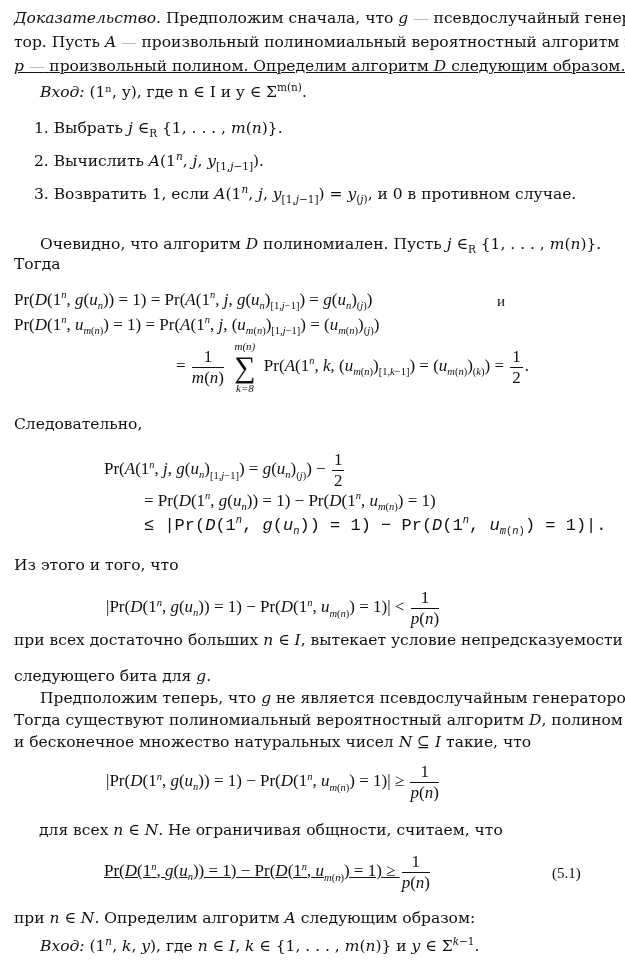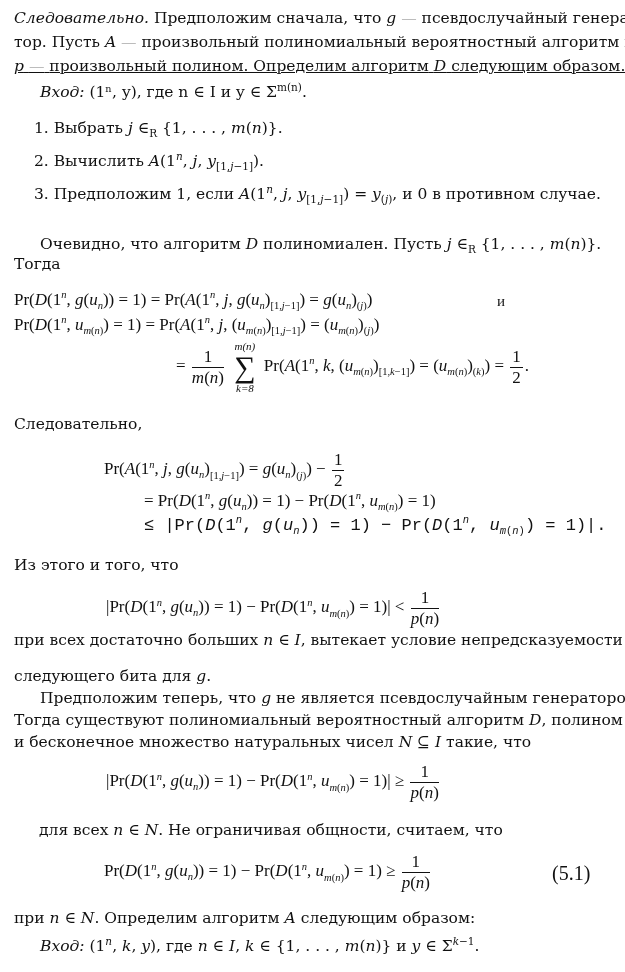--- a/index.html
+++ b/index.html
@@ -20,21 +20,21 @@
   .frac .den { display:block; line-height:20px; }
   .sum { display:inline-block; vertical-align:middle; text-align:center; margin:0 4px; }
   .sum .lim { display:block; font-size:11px; line-height:12px; font-style:italic; }
   .sum .sig { display:block; font-size:30px; line-height:30px; }
   .txt { font-family:"Liberation Serif","DejaVu Serif",serif; font-size:17px; }
 </style>
 </head>
 <body>
 
 <div class="ln" style="top:8px;left:14px;">
-  <i>Следовательно.</i>
+  <i>Доказательство.</i>
   <span>Предположим сначала, что</span>
   <i class="m">g</i> <span class="dash">—</span>
   <span>псевдослучайный генера-</span>
 </div>
 <div class="ln" style="top:32px;left:14px;">
   <span>тор. Пусть</span>
   <i class="m">A</i> <span class="dash">—</span>
   <span>произвольный полиномиальный вероятностный алгоритм и</span>
 </div>
 <div class="ln" style="top:56px;left:14px;text-decoration:underline;">
@@ -54,21 +54,21 @@
   <span>Выбрать</span>
   <i>j</i> ∈<sub>R</sub> {1, . . . , <i>m</i>(<i>n</i>)}.
 </div>
 <div class="ln" style="top:151px;left:34px;">
   <span>2.</span>
   <span>Вычислить</span>
   <i>A</i>(1<sup><i>n</i></sup>, <i>j</i>, <i>y</i><sub>[1,<i>j</i>−1]</sub>).
 </div>
 <div class="ln" style="top:184px;left:34px;">
   <span>3.</span>
-  <span>Предположим 1, если</span>
+  <span>Возвратить 1, если</span>
   <i>A</i>(1<sup><i>n</i></sup>, <i>j</i>, <i>y</i><sub>[1,<i>j</i>−1]</sub>) = <i>y</i><sub>(<i>j</i>)</sub>, и 0 в противном случае.
 </div>
 
 <div class="ln" style="top:234px;left:40px;">
   Очевидно, что алгоритм <i>D</i> полиномиален. Пусть <i>j</i> ∈<sub>R</sub> {1, . . . , <i>m</i>(<i>n</i>)}.
 </div>
 <div class="ln" style="top:254px;left:14px;">Тогда</div>
 
 <div class="eq" style="top:289px;left:14px;">
   Pr(<i>D</i>(1<sup><i>n</i></sup>, <i>g</i>(<i>u<sub>n</sub></i>)) = 1) = Pr(<i>A</i>(1<sup><i>n</i></sup>, <i>j</i>, <i>g</i>(<i>u<sub>n</sub></i>)<sub>[1,<i>j</i>−1]</sub>) = <i>g</i>(<i>u<sub>n</sub></i>)<sub>(<i>j</i>)</sub>)
@@ -123,25 +123,25 @@
 
 <div class="eq" style="top:762px;left:106px;">
   |Pr(<i>D</i>(1<sup><i>n</i></sup>, <i>g</i>(<i>u<sub>n</sub></i>)) = 1) − Pr(<i>D</i>(1<sup><i>n</i></sup>, <i>u</i><sub><i>m</i>(<i>n</i>)</sub>) = 1)| ≥
   <span class="frac"><span class="num">1</span><span class="den"><i>p</i>(<i>n</i>)</span></span>
 </div>
 
 <div class="ln" style="top:820px;left:14px;margin-left:25px;">
   для всех <i>n</i> ∈ <i>N</i>. Не ограничивая общности, считаем, что
 </div>
 
-<div class="eq" style="top:852px;left:104px;">
+<div class="eq" style="top:852px;left:104px;text-decoration:underline;">
   Pr(<i>D</i>(1<sup><i>n</i></sup>, <i>g</i>(<i>u<sub>n</sub></i>)) = 1) − Pr(<i>D</i>(1<sup><i>n</i></sup>, <i>u</i><sub><i>m</i>(<i>n</i>)</sub>) = 1) ≥
   <span class="frac"><span class="num">1</span><span class="den"><i>p</i>(<i>n</i>)</span></span>
 </div>
-<div class="eq txt" style="top:862px;left:552px;font-size:20px;">(5.1)</div>
+<div class="eq txt" style="top:862px;left:552px;font-size:15px;">(5.1)</div>
 
 <div class="ln" style="top:908px;left:14px;">
   при <i>n</i> ∈ <i>N</i>. Определим алгоритм <i>A</i> следующим образом:
 </div>
 
 <div class="ln" style="top:936px;left:40px;">
   <i>Вход:</i>
   (1<sup><i>n</i></sup>, <i>k</i>, <i>y</i>), где <i>n</i> ∈ <i>I</i>, <i>k</i> ∈ {1, . . . , <i>m</i>(<i>n</i>)} и <i>y</i> ∈ Σ<sup><i>k</i>−1</sup>.
 </div>
 

